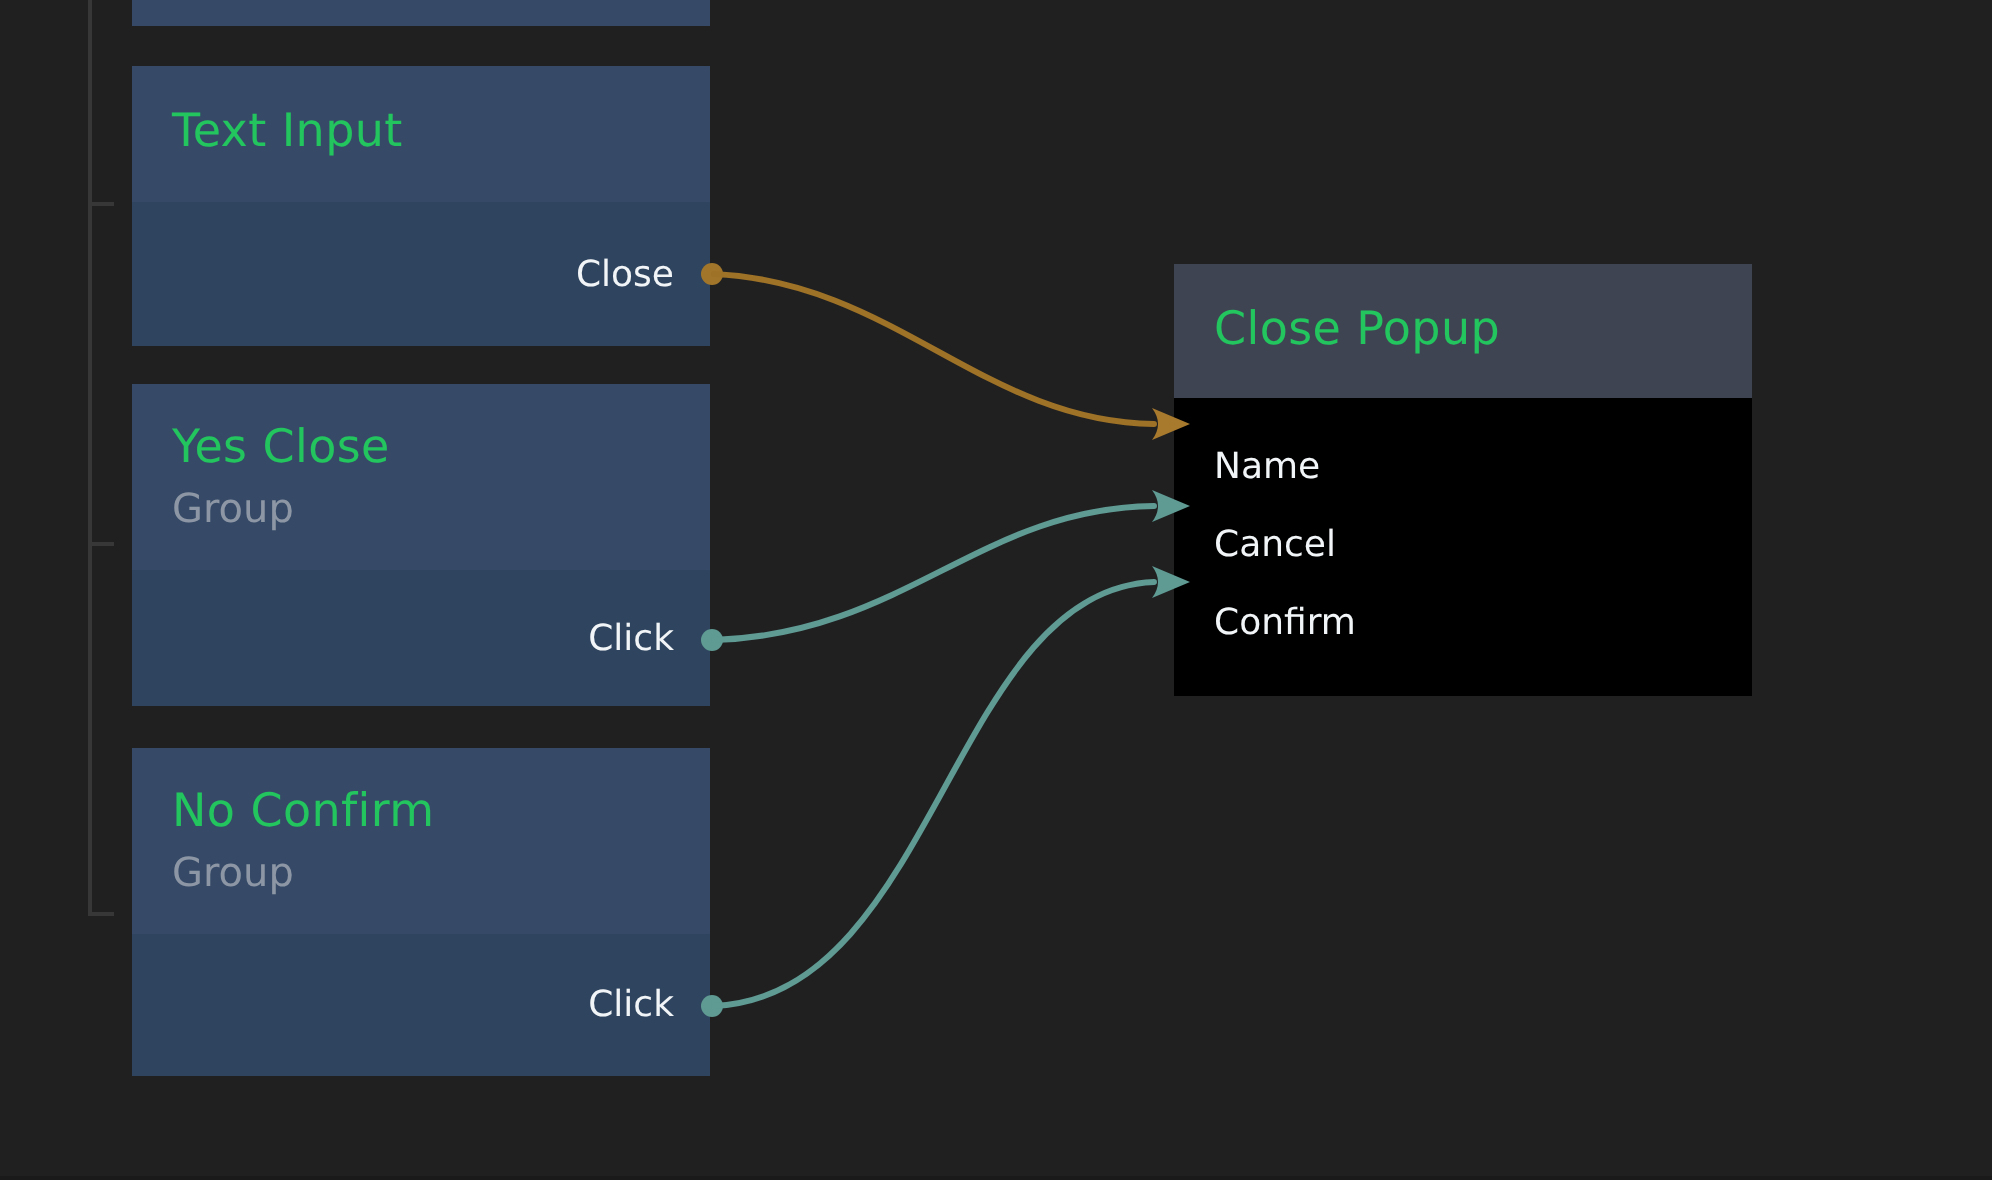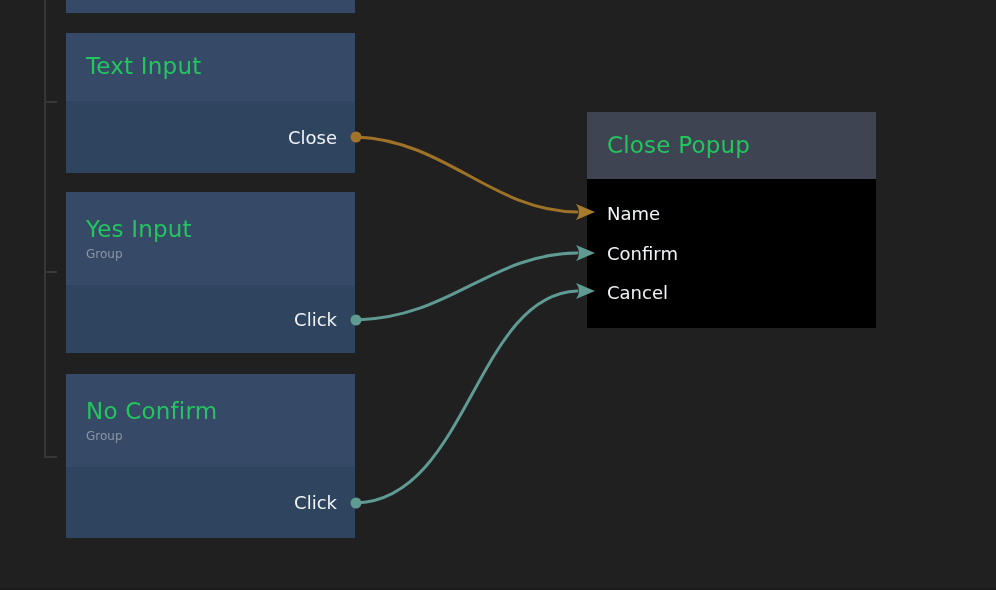--- a/index.html
+++ b/index.html
@@ -8,24 +8,24 @@
     background:#202021;
     font-family:"DejaVu Sans","Liberation Sans",sans-serif;
   }
   .tree{position:absolute;background:#373737;}
   .node{position:absolute;width:289px;}
   .node .hd{display:flex;flex-direction:column;justify-content:center;
     padding-left:20px;box-sizing:border-box;}
   .node .bd{position:relative;box-sizing:border-box;}
   .node-blue .hd{background:#364a67;}
   .node-blue .bd{background:#2f445e;}
-  .node-gray .hd{background:#3f4453;}
+  .node-gray .hd{background:#3f4453;margin-top:20px;}
   .node-gray .bd{background:#000000;}
   .title{font-size:23px;color:#22c55e;letter-spacing:.2px;line-height:1.2;}
-  .subtitle{font-size:12px;color:#8c96a4;margin-top:4px;line-height:1.2;}
+  .subtitle{font-size:20px;color:#8c96a4;margin-top:4px;line-height:1.2;}
   .out-row{display:flex;align-items:center;justify-content:flex-end;
     height:100%;padding-right:18px;box-sizing:border-box;}
   .in-row{display:flex;align-items:center;height:40px;padding-left:20px;
     box-sizing:border-box;}
   .port-label{font-size:18px;color:#f2f5f7;}
   .dot{position:absolute;right:-7px;}
   .wires{position:absolute;left:0;top:0;pointer-events:none;}
   .partial-node{position:absolute;background:#364a67;}
   .bottom-edge{position:absolute;left:0;bottom:0;width:996px;height:2px;background:#1a1a1b;}
 </style>
@@ -50,21 +50,21 @@
         <span class="port-label">Close</span>
       </div>
       <svg class="dot" style="top:30px;" width="12" height="12" viewBox="0 0 12 12">
         <circle cx="6" cy="6" r="5.5" fill="#a1762b"></circle>
       </svg>
     </div>
   </div>
 
   <div class="node node-blue" style="left:66px;top:192px;">
     <div class="hd" style="height:93px;">
-      <div class="title">Yes Input</div>
+      <div class="title">Yes Close</div>
       <div class="subtitle">Group</div>
     </div>
     <div class="bd" style="height:68px;">
       <div class="out-row">
         <span class="port-label">Click</span>
       </div>
       <svg class="dot" style="top:29px;" width="12" height="12" viewBox="0 0 12 12">
         <circle cx="6" cy="6" r="5.5" fill="#5f9a93"></circle>
       </svg>
     </div>
@@ -86,25 +86,25 @@
   </div>
 
   <div class="node node-gray" style="left:587px;top:112px;">
     <div class="hd" style="height:67px;">
       <div class="title">Close Popup</div>
     </div>
     <div class="bd" style="height:149px;padding-top:14px;">
       <div class="in-row">
         <span class="port-label">Name</span>
       </div>
+      <div class="in-row" style="height:38px;">
+        <span class="port-label">Cancel</span>
+      </div>
       <div class="in-row">
         <span class="port-label">Confirm</span>
-      </div>
-      <div class="in-row" style="height:38px;">
-        <span class="port-label">Cancel</span>
       </div>
     </div>
   </div>
 
   <svg class="wires" width="996" height="590" viewBox="0 0 996 590">
 
     <path d="M 357 137 C 447 141 492 211 577 212" fill="none" stroke-width="3" stroke-linecap="round" stroke="#9e7227"></path>
     <path d="M 576 204 Q 582 212 576 220 L 595 212 Z" fill="#a87a2e"></path>
 
     <path d="M 357 320 C 452 317 490 254 577 253" fill="none" stroke-width="3" stroke-linecap="round" stroke="#5f9a93"></path>

